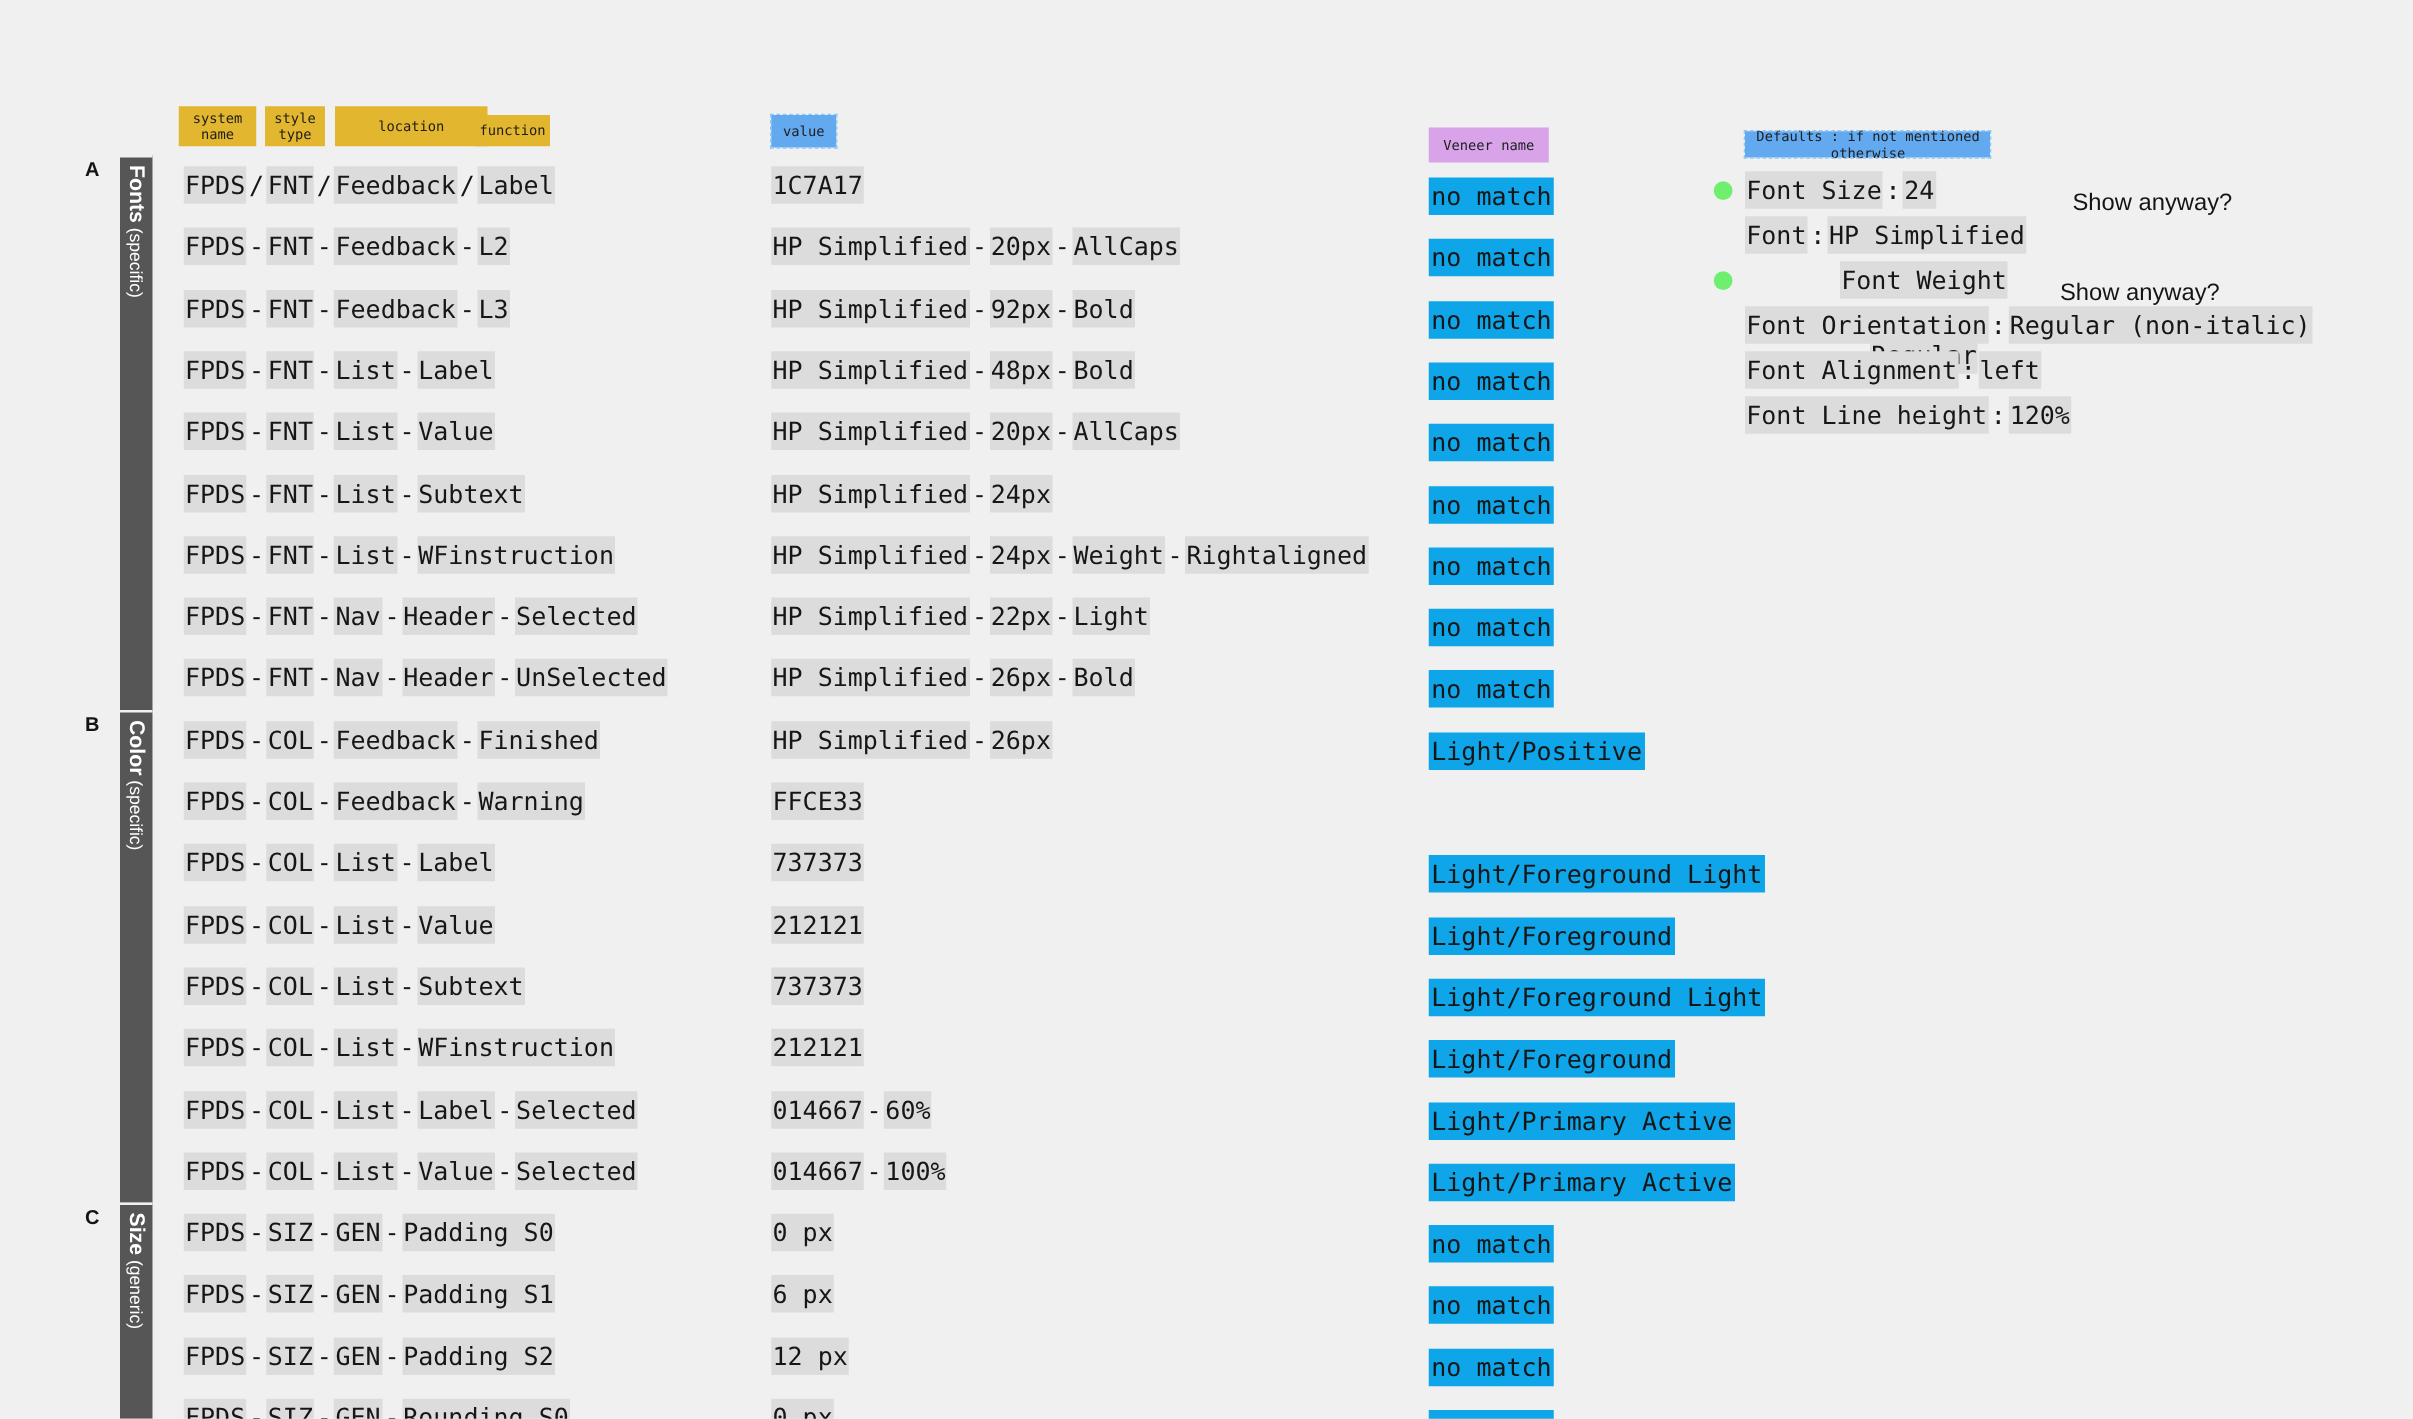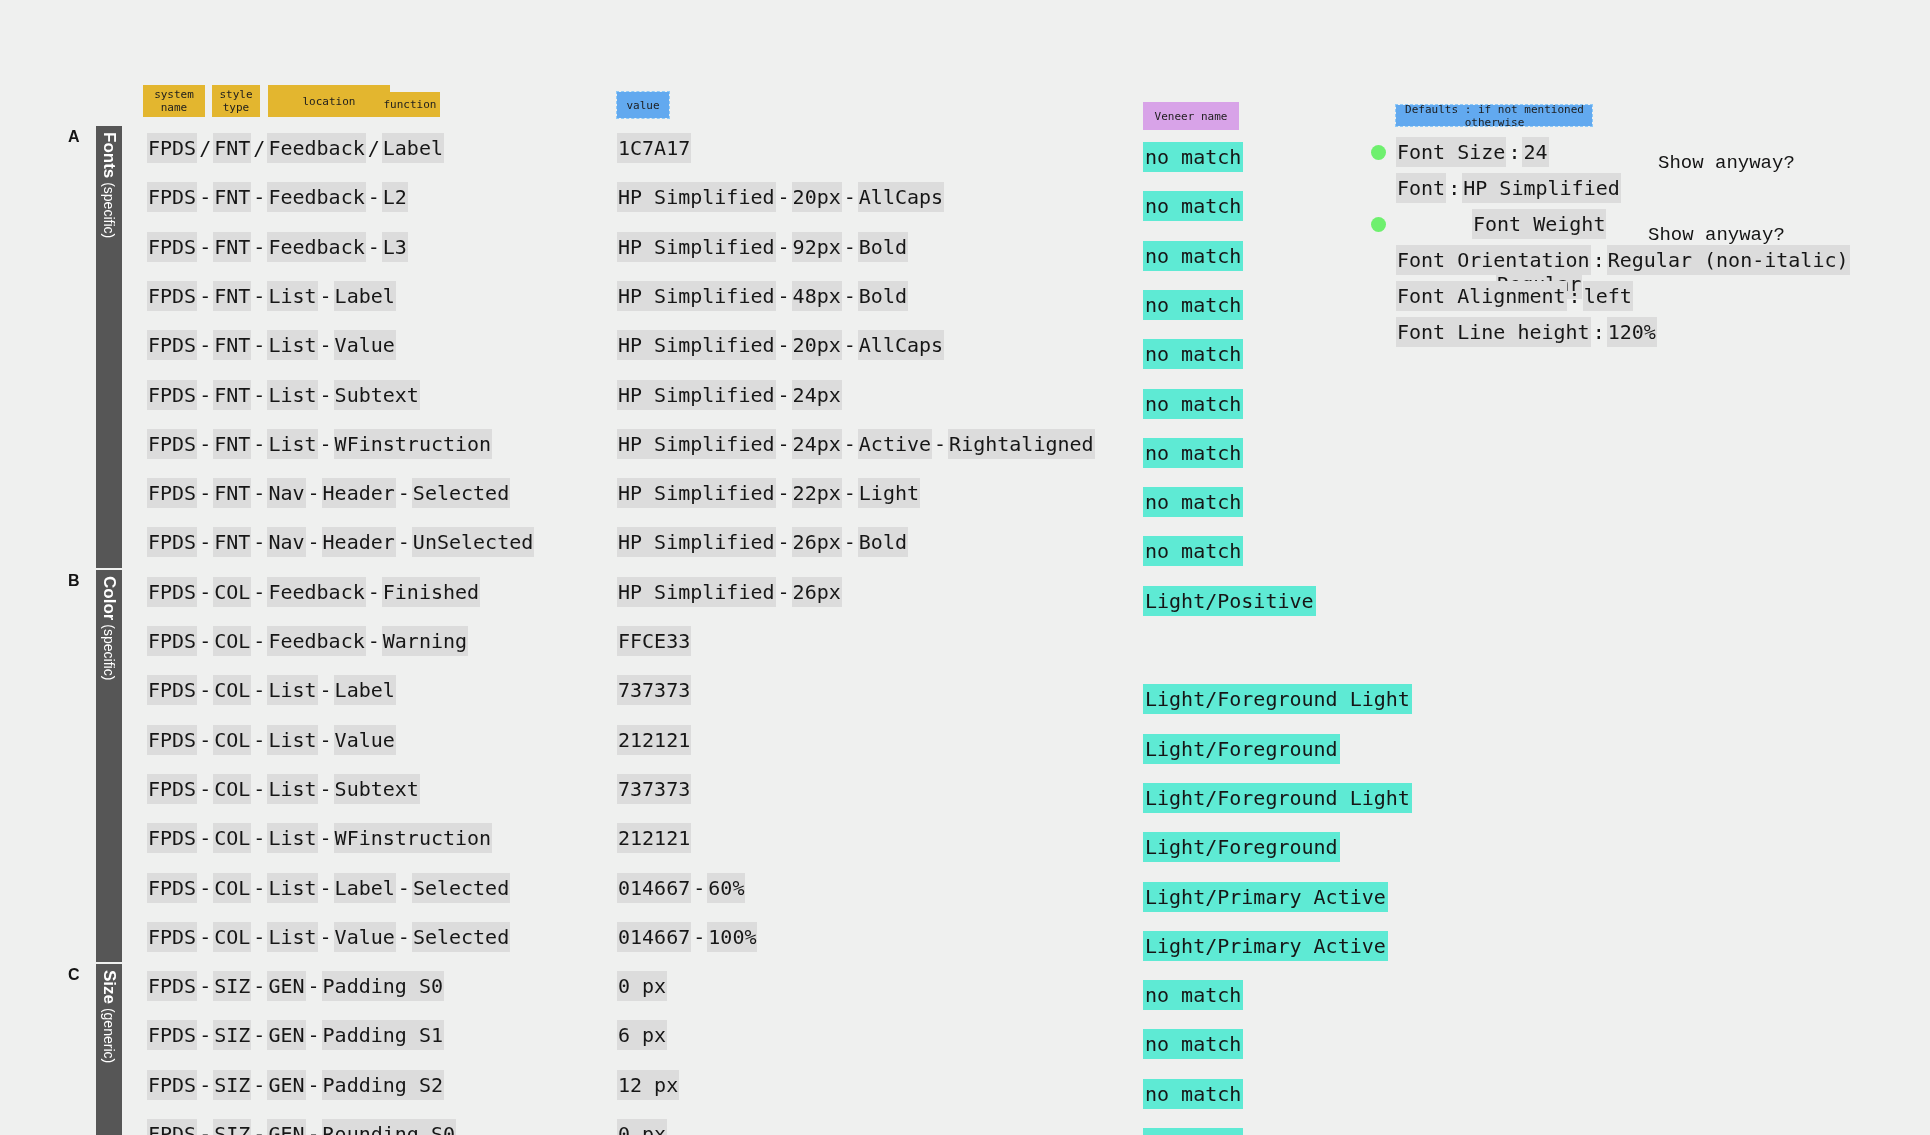--- a/index.html
+++ b/index.html
@@ -106,21 +106,21 @@
     font-family: "DejaVu Sans Mono", monospace;
     font-size: 20px;
     line-height: 30px;
     height: 30px;
     display: inline-block;
     background: transparent;
     padding: 0 2px;
     box-sizing: border-box;
   }
   .plain {
-    background: #5eead4;
+    background: #0ea5e9;
     color: #161616;
     font-family: "DejaVu Sans Mono", monospace;
     font-size: 20px;
     line-height: 30px;
     height: 30px;
     display: inline-block;
     padding: 0 2px;
     box-sizing: border-box;
   }
 
@@ -134,21 +134,21 @@
   }
   .bullet {
     position: absolute;
     width: 15px;
     height: 15px;
     border-radius: 50%;
     background: #6ef06e;
   }
   .note {
     position: absolute;
-    font-family: Liberation Mono, monospace;
+    font-family: Liberation Sans, sans-serif;
     font-size: 19px;
     line-height: 22px;
     color: #141414;
     white-space: nowrap;
   }
 </style>
 </head>
 <body>
 
 <div class="canvas" id="canvas">
@@ -276,21 +276,21 @@
       <span class="sep">-</span>
       <span class="seg">List</span>
       <span class="sep">-</span>
       <span class="seg">WFinstruction</span>
     </div>
     <div class="row" style="left: 617px; top: 428.8px;">
       <span class="seg">HP Simplified</span>
       <span class="sep">-</span>
       <span class="seg">24px</span>
       <span class="sep">-</span>
-      <span class="seg">Active</span>
+      <span class="seg">Weight</span>
       <span class="sep">-</span>
       <span class="seg">Rightaligned</span>
     </div>
     <div class="row" style="left: 1143px; top: 437.8px;">
       <span class="plain">no match</span>
     </div>
     <div class="row" style="left: 147px; top: 478.1px;">
       <span class="seg">FPDS</span>
       <span class="sep">-</span>
       <span class="seg">FNT</span>

